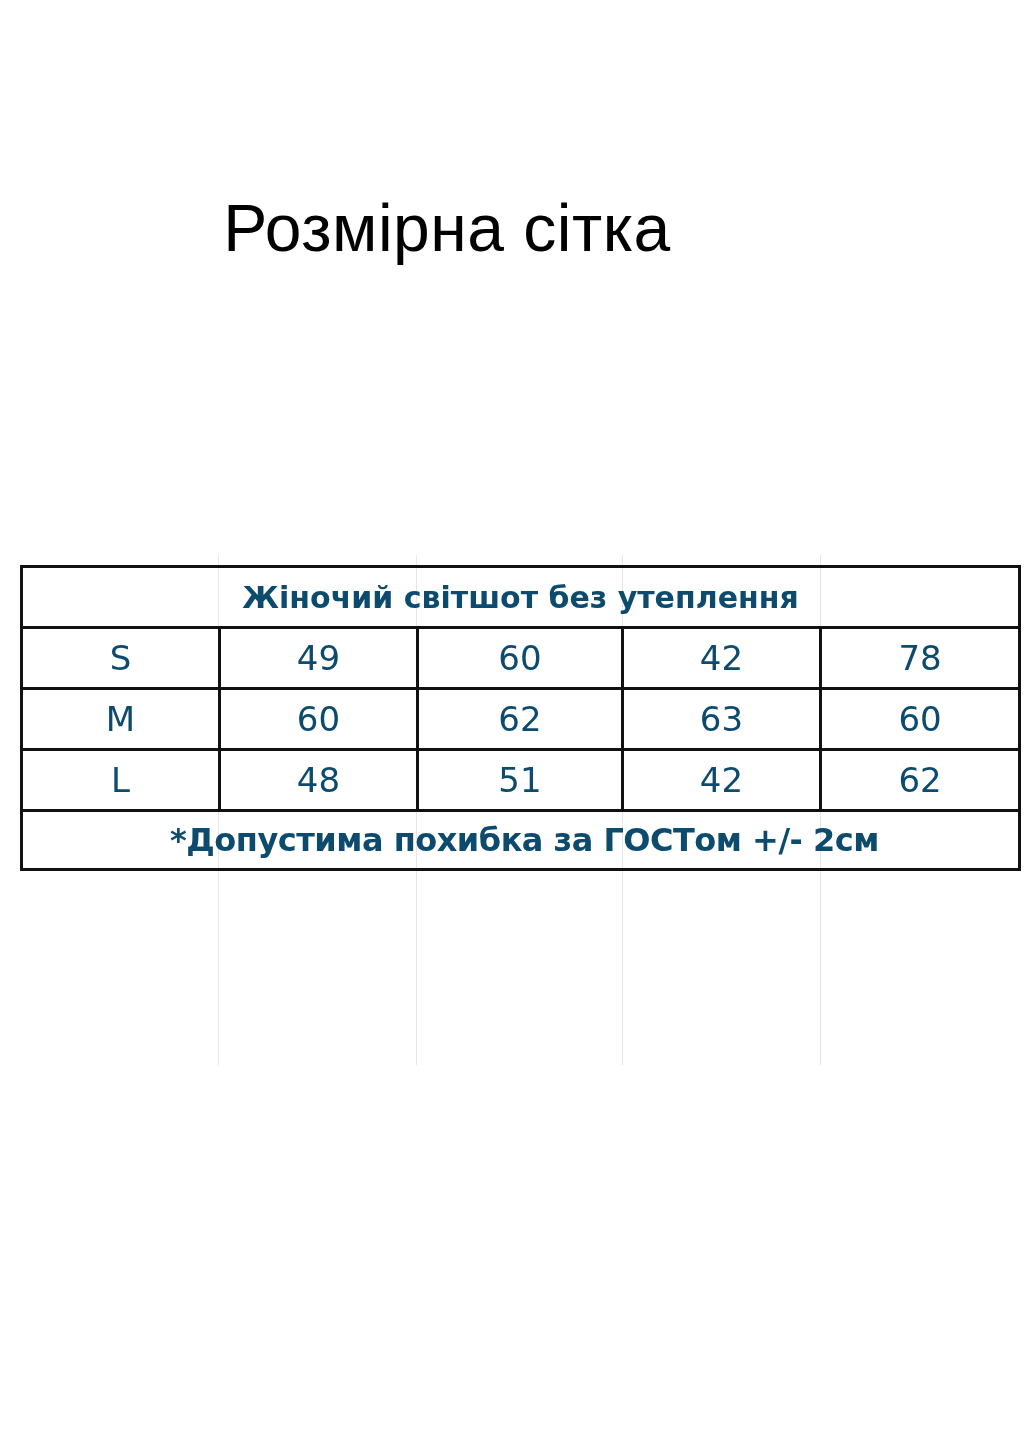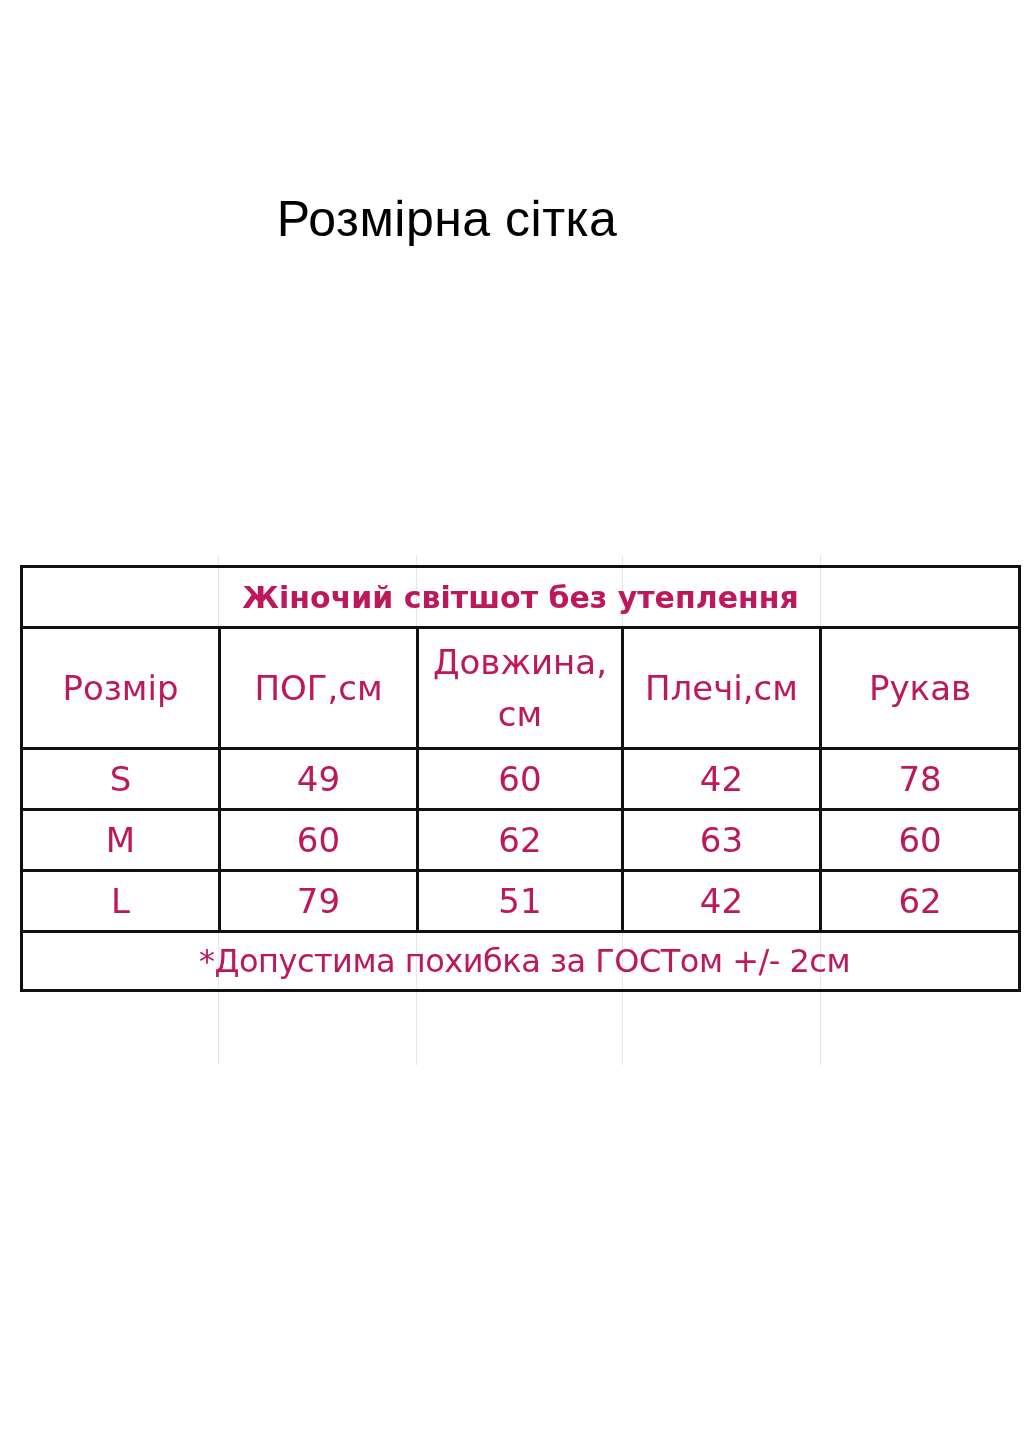--- a/index.html
+++ b/index.html
@@ -1,31 +1,31 @@
 <!DOCTYPE html>
 <html><head>
 <meta charset="utf-8">
 <style>
   html, body { margin:0; padding:0; background:#ffffff; }
   body { width:1035px; height:1440px; position:relative; overflow:hidden;
          font-family:"Liberation Sans", sans-serif; color:#000; }
   .page-title { position:absolute; top:190px; left:0; width:894px; text-align:center;
-                font-size:50px; font-weight:normal; letter-spacing:0.5px; }
+                font-size:66px; font-weight:normal; letter-spacing:0.5px; }
   .faint-grid { position:absolute; top:555px; left:18px; width:1002px; height:510px; }
   .faint-grid span { position:absolute; top:0; height:100%; border-left:1px solid #e6e6e6; }
   table.size-table { position:absolute; top:565px; left:20px; width:998px;
         border-collapse:collapse; table-layout:fixed;
         font-family:"DejaVu Sans", sans-serif; }
   table.size-table td { border:3px solid #111; text-align:center; padding:0;
-        color:#be185d; font-size:34px;margin-top:40px; }
+        color:#0c4a6e; font-size:34px;margin-top:40px; }
   .caption-cell { height:58px; font-weight:bold; font-size:30px !important; }
   .hdr-cell { height:118px; line-height:52px; }
   .data-row td { height:58px; }
   .note-cell { height:56px; text-align:left; padding-left:8px !important;
-        font-size:32px !important; letter-spacing:-0.5px; }
+        font-size:32px !important; letter-spacing:-0.5px;font-weight:bold; }
 </style>
 </head>
 <body>
 
 <div class="page-title">Розмірна сітка</div>
 
 <div class="faint-grid">
   <span style="left:200px"></span>
     <span style="left:398px"></span>
     <span style="left:604px"></span>
@@ -37,44 +37,37 @@
     <col style="width:198px">
       <col style="width:198px">
       <col style="width:205px">
       <col style="width:198px">
       <col style="width:199px">
   </colgroup>
   <tbody>
       <tr>
     <td colspan="5" class="caption-cell">Жіночий  світшот без утеплення</td>
   </tr>
-  <tr>
-    <td class="hdr-cell">Розмір</td>
-    <td class="hdr-cell">ПОГ,см</td>
-    <td class="hdr-cell">Довжина, см</td>
-    <td class="hdr-cell">Плечі,см</td>
-    <td class="hdr-cell">Рукав</td>
-  </tr>
   <tr class="data-row">
     <td>S</td>
     <td>49</td>
     <td>60</td>
     <td>42</td>
     <td>78</td>
   </tr>
   <tr class="data-row">
     <td>M</td>
     <td>60</td>
     <td>62</td>
     <td>63</td>
     <td>60</td>
   </tr>
   <tr class="data-row">
     <td>L</td>
-    <td>79</td>
+    <td>48</td>
     <td>51</td>
     <td>42</td>
     <td>62</td>
   </tr>
   <tr>
     <td colspan="5" class="note-cell">*Допустима похибка за ГОСТом +/- 2см</td>
   </tr>
 </tbody>
   </table>
 

